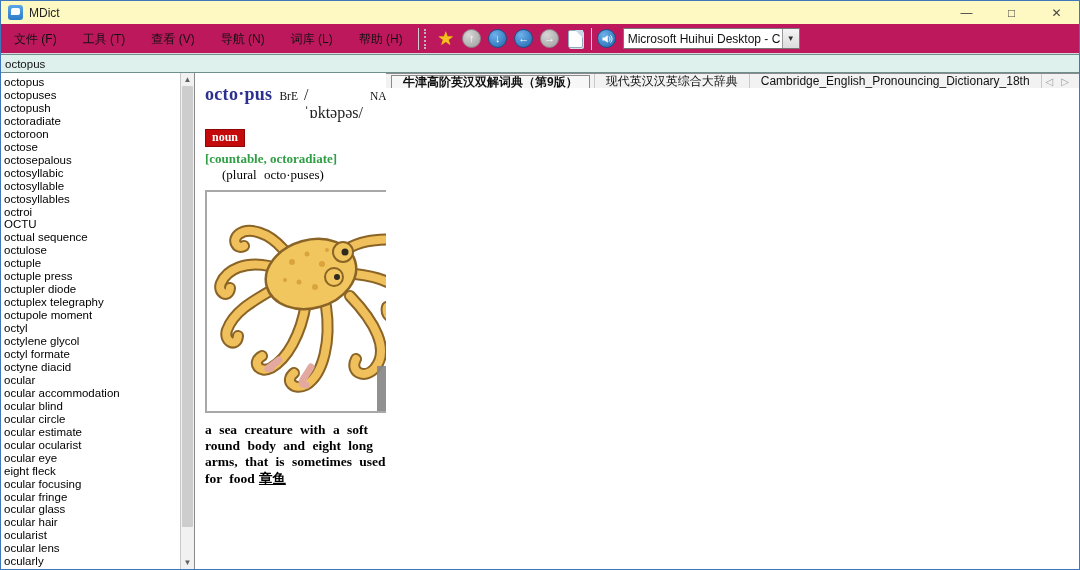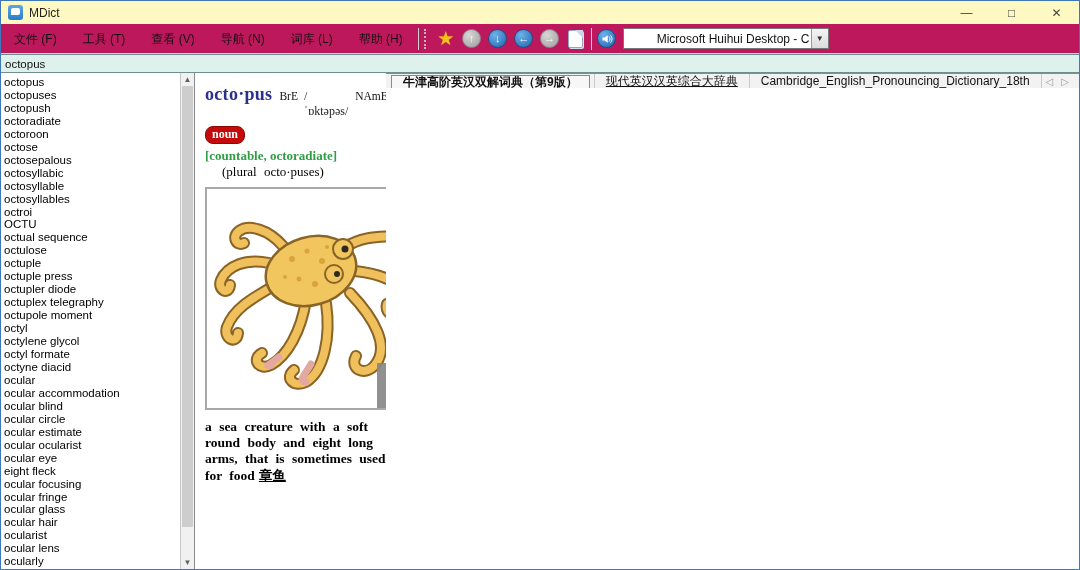--- a/index.html
+++ b/index.html
@@ -19,21 +19,21 @@
   .menu-item { font-size:12px; color:#111; padding:0 13px; line-height:30px; white-space:nowrap; }
   .v-sep { width:1px; height:22px; background:#d0d0d0; margin:0 2px; }
   .grip { width:4px; height:20px; border-left:2px dotted #b8b8b8; margin:0 5px 0 3px; }
   .tb-btn { width:24px; height:24px; display:flex; align-items:center; justify-content:center; margin:0 1px; }
   .star { font-size:19px; color:#f6c021; text-shadow:0 0 1px #c89200; }
   .circ { width:19px; height:19px; border-radius:50%; display:flex; align-items:center; justify-content:center; color:#fff; font-size:11px; font-weight:bold; line-height:1; }
   .circ.blue { background:radial-gradient(circle at 35% 30%, #6db2ea, #1f64ad); border:1px solid #1a4f8a; }
   .circ.gray { background:radial-gradient(circle at 35% 30%, #d6d6d6, #9e9e9e); border:1px solid #8c8c8c; }
   .clipboard { width:15px; height:18px; background:#fdfdfd; border:1px solid #90a8c0; border-radius:2px; position:relative; box-shadow:1px 1px 0 #cfe0ee; }
   .clipboard::after { content:""; position:absolute; right:-1px; top:-1px; border:4px solid transparent; border-top-color:#c6d9ea; border-right-color:#c6d9ea; }
-  .combo { display:flex; align-items:center; height:21px; border:1px solid #777; background:#fff; margin-left:3px;padding-left:29px; }
+  .combo { display:flex; align-items:center; height:21px; border:1px solid #777; background:#fff; margin-left:3px; }
   .combo-text { font-size:12px; color:#111; padding:0 4px; width:158px; overflow:hidden; white-space:nowrap; }
   .combo-btn { width:17px; height:100%; background:linear-gradient(#f4f4f4,#dcdcdc); border-left:1px solid #999; display:flex; align-items:center; justify-content:center; font-size:8px; color:#333; }
 
   
   .searchbar { height:19px; background:#def1ec; border-top:1px solid #6e8f8b; border-bottom:1px solid #6e8f8b; display:flex; align-items:center; flex-shrink:0; }
   .searchbar input { width:100%; height:100%; border:none; outline:none; background:transparent; font-size:11.5px; font-family:"Liberation Sans",sans-serif; color:#111; padding-left:4px; }
 
   
   .main { flex:1; display:flex; min-height:0; }
   .sidebar { width:194px; flex-shrink:0; display:flex; border-right:1px solid #8a8a8a; background:#fff; }
@@ -43,35 +43,35 @@
   .sb-arrow { position:absolute; left:0; width:13px; height:13px; display:flex; align-items:center; justify-content:center; font-size:8px; color:#606060; }
   .sb-arrow.up { top:0; } .sb-arrow.down { bottom:0; }
   .sb-thumb { position:absolute; left:1px; top:13px; width:11px; height:441px; background:#cdcdcd; border-radius:1px; }
 
   
   .content { flex:1; display:flex; flex-direction:row; min-width:0; background:#fff; }
   .entry { flex:1; padding:11px 0 0 10px; font-family:"Liberation Serif","DejaVu Serif",serif; overflow:hidden; }
   .hw-line { display:flex; align-items:baseline; }
   .headword { font-size:18px; font-weight:bold; color:#2b2f8e; letter-spacing:.3px; }
   .variant { font-size:11.5px; color:#111; margin-left:7px; }
-  .ipa { font-size:12px; color:#222; margin-left:6px; }
-  .pos-badge { display:inline-block; margin:7px 0 3px 0; background:#c40a0a; border:1px solid #8e0606; color:#fff; font-weight:bold; font-size:12px; padding:0 6px 1px 6px; border-radius:8px; }
+  .ipa { font-size:16px; color:#222; margin-left:6px; }
+  .pos-badge { display:inline-block; margin:7px 0 3px 0; background:#c40a0a; border:1px solid #8e0606; color:#fff; font-weight:bold; font-size:12px; padding:0 6px 1px 6px; border-radius:0; }
   .gram-line { font-size:13px; margin-top:1px; }
   .gram { color:#2f9e44; font-weight:bold; }
   .plural { color:#000; margin-left:17px; word-spacing:4px; }
   .pic-box { width:226px; height:223px; border:2px solid #a8a8a8; margin-top:7px; position:relative; background:#fff; }
   .zoom-overlay { position:absolute; right:0; bottom:0; width:52px; height:45px; background:rgba(135,135,135,.92); display:flex; align-items:center; justify-content:center; }
   .definition { margin-top:9px; font-size:13.5px; font-weight:bold; color:#000; word-spacing:4px; }
   .cn-trans { text-decoration:underline; margin-left:4px; font-weight:bold; }
 
   
   .tabbar { height:15px; background:#f2f2f2; border-top:1px solid #8a8a8a; display:flex; align-items:stretch; flex-shrink:0; }
   .tab { font-size:12px; color:#111; display:flex; align-items:center; padding:0 11px; white-space:nowrap; border-right:1px solid #c9c9c9; }
   .tab.active { font-weight:bold; border:1px solid #8a8a8a; border-bottom:none; background:#f7f7f7; margin-left:5px; margin-top:1px; }
-  .tab.first-inactive { border-left:1px solid #c9c9c9; margin-left:4px;text-decoration:underline; }
+  .tab.first-inactive { border-left:1px solid #c9c9c9; margin-left:4px; }
   .tab-arrows { margin-left:auto; display:flex; align-items:center; padding-right:6px; color:#9a9a9a; font-size:10px; }
   .tab-arrows span { padding:0 4px; }
 </style>
 </head>
 <body>
 
 <div class="window">
 
   <div class="titlebar">
     <div class="app-icon"></div>

